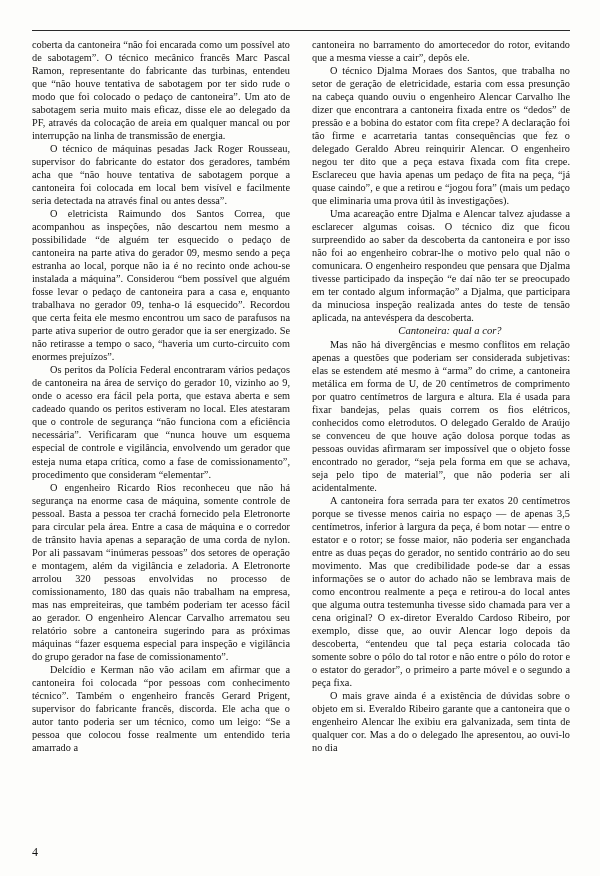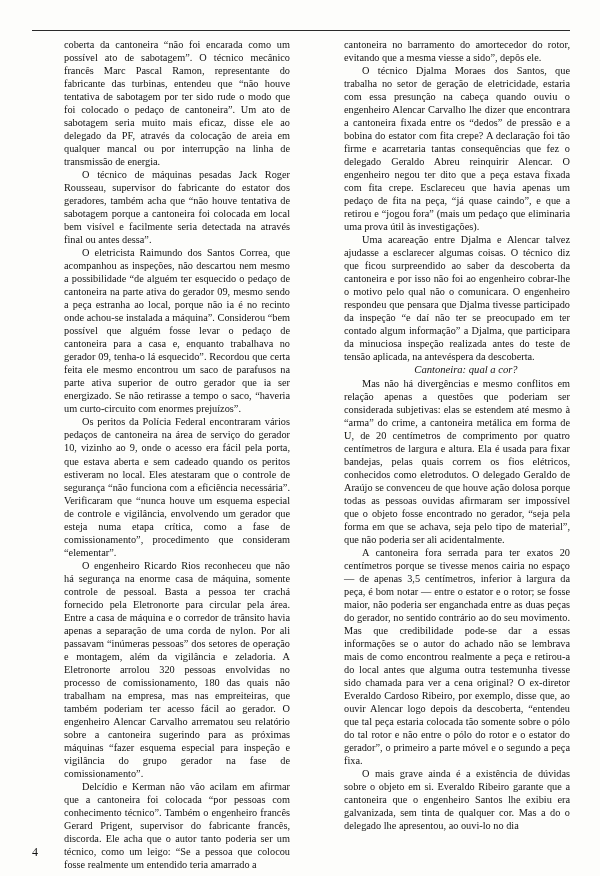--- a/index.html
+++ b/index.html
@@ -33,21 +33,20 @@
     gap: 22px;
     height: 792px;
   }
   .col {
     width: 258px;
     font-size: 10.3px;
     line-height: 1.265;
     text-align: justify;
     color: #111;
     hyphens: none;
-    margin-left: 32px;
   }
   .col p {
     margin: 0;
     text-indent: 18px;
   }
   .col p.noindent {
     text-indent: 0;
   }
   .subhead {
     margin: 11px 0 7px 0;
@@ -77,25 +76,25 @@
     <div class="col">
       <p class="noindent">coberta da cantoneira “não foi encarada como um possível ato de sabotagem”. O técnico mecânico francês Marc Pascal Ramon, representante do fabricante das turbinas, entendeu que “não houve tentativa de sabotagem por ter sido rude o modo que foi colocado o pedaço de cantoneira”. Um ato de sabotagem seria muito mais eficaz, disse ele ao delegado da PF, através da colocação de areia em qualquer mancal ou por interrupção na linha de transmissão de energia.</p>
       <p>O técnico de máquinas pesadas Jack Roger Rousseau, supervisor do fabricante do estator dos geradores, também acha que “não houve tentativa de sabotagem porque a cantoneira foi colocada em local bem visível e facilmente seria detectada na através final ou antes dessa”.</p>
       <p>O eletricista Raimundo dos Santos Correa, que acompanhou as inspeções, não descartou nem mesmo a possibilidade “de alguém ter esquecido o pedaço de cantoneira na parte ativa do gerador 09, mesmo sendo a peça estranha ao local, porque não ia é no recinto onde achou-se instalada a máquina”. Considerou “bem possível que alguém fosse levar o pedaço de cantoneira para a casa e, enquanto trabalhava no gerador 09, tenha-o lá esquecido”. Recordou que certa feita ele mesmo encontrou um saco de parafusos na parte ativa superior de outro gerador que ia ser energizado. Se não retirasse a tempo o saco, “haveria um curto-circuito com enormes prejuízos”.</p>
       <p>Os peritos da Polícia Federal encontraram vários pedaços de cantoneira na área de serviço do gerador 10, vizinho ao 9, onde o acesso era fácil pela porta, que estava aberta e sem cadeado quando os peritos estiveram no local. Eles atestaram que o controle de segurança “não funciona com a eficiência necessária”. Verificaram que “nunca houve um esquema especial de controle e vigilância, envolvendo um gerador que esteja numa etapa crítica, como a fase de comissionamento”, procedimento que consideram “elementar”.</p>
       <p>O engenheiro Ricardo Rios reconheceu que não há segurança na enorme casa de máquina, somente controle de pessoal. Basta a pessoa ter crachá fornecido pela Eletronorte para circular pela área. Entre a casa de máquina e o corredor de trânsito havia apenas a separação de uma corda de nylon. Por ali passavam “inúmeras pessoas” dos setores de operação e montagem, além da vigilância e zeladoria. A Eletronorte arrolou 320 pessoas envolvidas no processo de comissionamento, 180 das quais não trabalham na empresa, mas nas empreiteiras, que também poderiam ter acesso fácil ao gerador. O engenheiro Alencar Carvalho arrematou seu relatório sobre a cantoneira sugerindo para as próximas máquinas “fazer esquema especial para inspeção e vigilância do grupo gerador na fase de comissionamento”.</p>
       <p>Delcídio e Kerman não vão acilam em afirmar que a cantoneira foi colocada “por pessoas com conhecimento técnico”. Também o engenheiro francês Gerard Prigent, supervisor do fabricante francês, discorda. Ele acha que o autor tanto poderia ser um técnico, como um leigo: “Se a pessoa que colocou fosse realmente um entendido teria amarrado a</p>
     </div>
 
     <div class="col">
-      <p class="noindent">cantoneira no barramento do amortecedor do rotor, evitando que a mesma viesse a sido”, depôs ele.</p>
+      <p class="noindent">cantoneira no barramento do amortecedor do rotor, evitando que a mesma viesse a cair”, depôs ele.</p>
       <p>O técnico Djalma Moraes dos Santos, que trabalha no setor de geração de eletricidade, estaria com essa presunção na cabeça quando ouviu o engenheiro Alencar Carvalho lhe dizer que encontrara a cantoneira fixada entre os “dedos” de pressão e a bobina do estator com fita crepe? A declaração foi tão firme e acarretaria tantas consequências que fez o delegado Geraldo Abreu reinquirir Alencar. O engenheiro negou ter dito que a peça estava fixada com fita crepe. Esclareceu que havia apenas um pedaço de fita na peça, “já quase caindo”, e que a retirou e “jogou fora” (mais um pedaço que eliminaria uma prova útil às investigações).</p>
       <p>Uma acareação entre Djalma e Alencar talvez ajudasse a esclarecer algumas coisas. O técnico diz que ficou surpreendido ao saber da descoberta da cantoneira e por isso não foi ao engenheiro cobrar-lhe o motivo pelo qual não o comunicara. O engenheiro respondeu que pensara que Djalma tivesse participado da inspeção “e daí não ter se preocupado em ter contado algum informação” a Djalma, que participara da minuciosa inspeção realizada antes do teste de tensão aplicada, na antevéspera da descoberta.</p>
       <p class="subhead">Cantoneira: qual a cor?</p>
       <p>Mas não há divergências e mesmo conflitos em relação apenas a questões que poderiam ser considerada subjetivas: elas se estendem até mesmo à “arma” do crime, a cantoneira metálica em forma de U, de 20 centímetros de comprimento por quatro centímetros de largura e altura. Ela é usada para fixar bandejas, pelas quais correm os fios elétricos, conhecidos como eletrodutos. O delegado Geraldo de Araújo se convenceu de que houve ação dolosa porque todas as pessoas ouvidas afirmaram ser impossível que o objeto fosse encontrado no gerador, “seja pela forma em que se achava, seja pelo tipo de material”, que não poderia ser ali acidentalmente.</p>
       <p>A cantoneira fora serrada para ter exatos 20 centímetros porque se tivesse menos cairia no espaço — de apenas 3,5 centímetros, inferior à largura da peça, é bom notar — entre o estator e o rotor; se fosse maior, não poderia ser enganchada entre as duas peças do gerador, no sentido contrário ao do seu movimento. Mas que credibilidade pode-se dar a essas informações se o autor do achado não se lembrava mais de como encontrou realmente a peça e retirou-a do local antes que alguma outra testemunha tivesse sido chamada para ver a cena original? O ex-diretor Everaldo Cardoso Ribeiro, por exemplo, disse que, ao ouvir Alencar logo depois da descoberta, “entendeu que tal peça estaria colocada tão somente sobre o pólo do tal rotor e não entre o pólo do rotor e o estator do gerador”, o primeiro a parte móvel e o segundo a peça fixa.</p>
-      <p>O mais grave ainda é a existência de dúvidas sobre o objeto em si. Everaldo Ribeiro garante que a cantoneira que o engenheiro Santos lhe exibiu era galvanizada, sem tinta de qualquer cor. Mas a do o delegado lhe apresentou, ao ouvi-lo no dia</p>
+      <p>O mais grave ainda é a existência de dúvidas sobre o objeto em si. Everaldo Ribeiro garante que a cantoneira que o engenheiro Alencar lhe exibiu era galvanizada, sem tinta de qualquer cor. Mas a do o delegado lhe apresentou, ao ouvi-lo no dia</p>
     </div>
 
   </div>
 
   <div class="pagenum">4</div>
 </div>
 
 </body></html>

